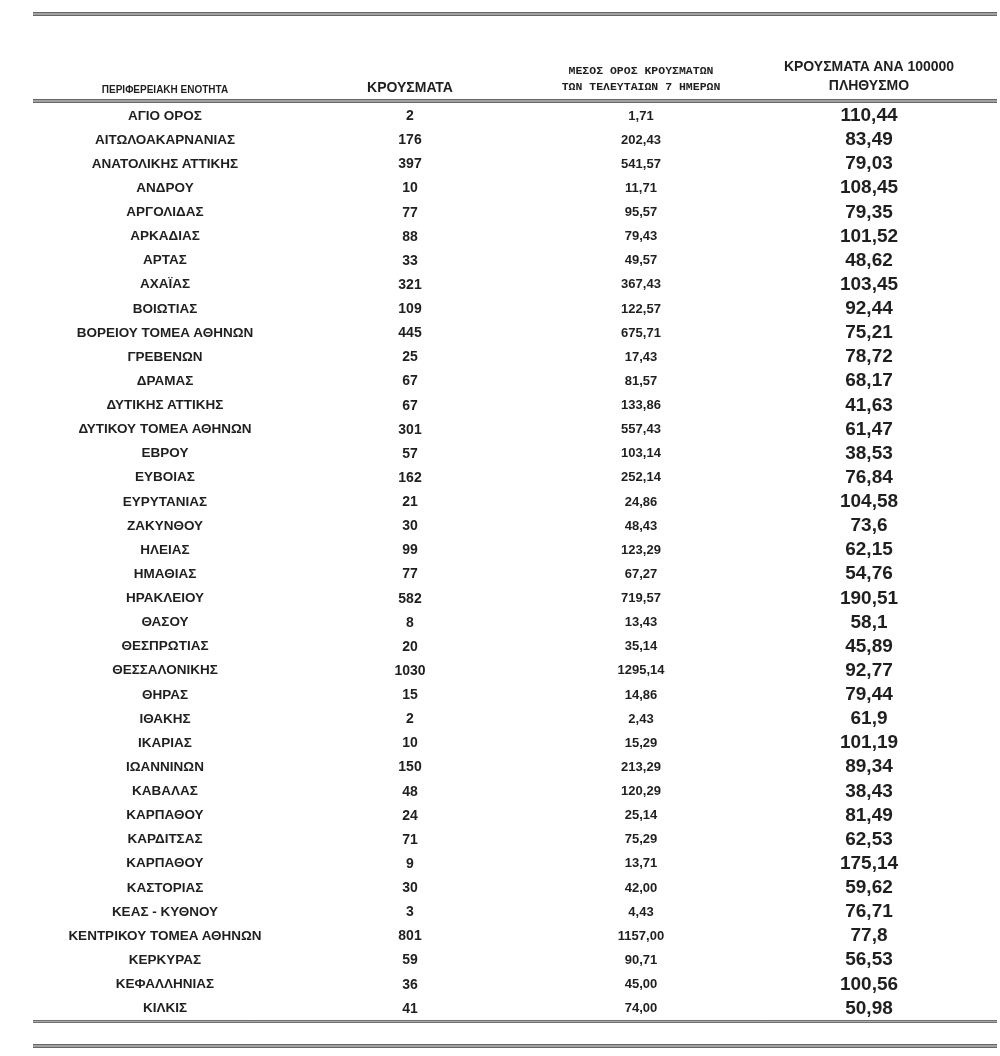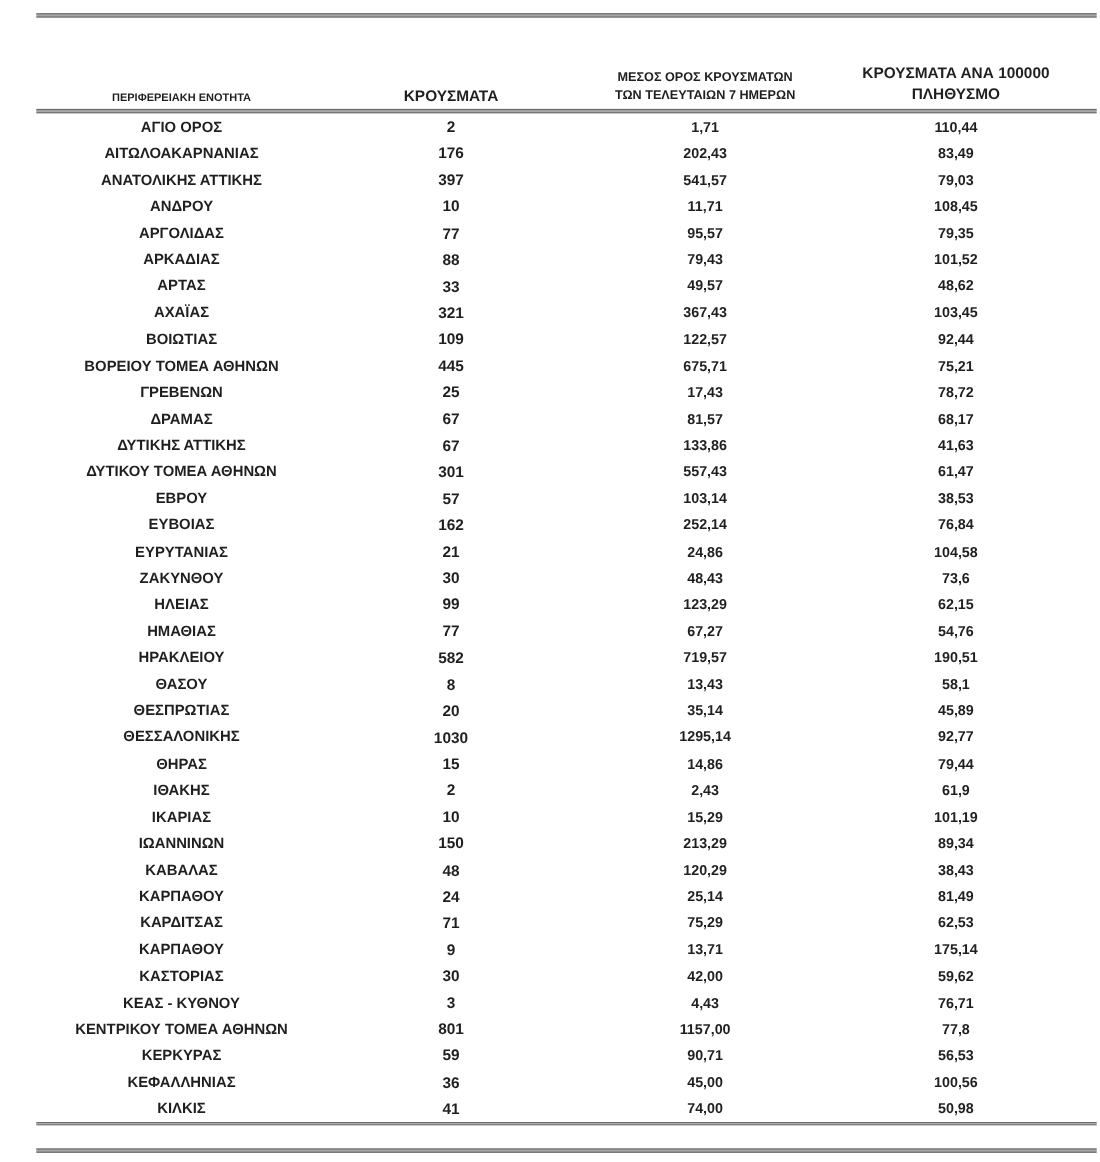--- a/index.html
+++ b/index.html
@@ -41,42 +41,42 @@
     padding-bottom: 3px;
     line-height: 1.25;
   }
   .c1 { width: 264px; }
   .c2 { width: 226px; }
   .c3 { width: 236px; }
   .c4 { width: 220px; }
 
   .th.c1 { font-size: 10px; }
   .th.c2 { font-size: 14px; }
-  .th.c3 { font-size: 11.5px; line-height: 1.45; }
+  .th.c3 { font-size: 11.5px; line-height: 1.45; font-family: Liberation Mono, monospace; }
   .th.c4 { font-size: 14px;   line-height: 1.4; }
 
   .tbody {
     position: absolute;
     left: 33px;
     top: 103px;
     width: 964px;
   }
   .tr {
     display: flex;
     height: 24.13px;
     align-items: center;
   }
   .td {
     text-align: center;
     white-space: nowrap;
   }
   .td.c1 { font-size: 13.5px; }
   .td.c2 { font-size: 14px; }
   .td.c3 { font-size: 13px; }
-  .td.c4 { font-size: 13px; }
+  .td.c4 { font-size: 19px; }
 </style>
 </head>
 <body>
 
 <div class="rule" id="rule-top"></div>
 
 <div class="header-row">
   <div class="th c1">
     <span>ΠΕΡΙΦΕΡΕΙΑΚΗ ΕΝΟΤΗΤΑ</span>
   </div>

